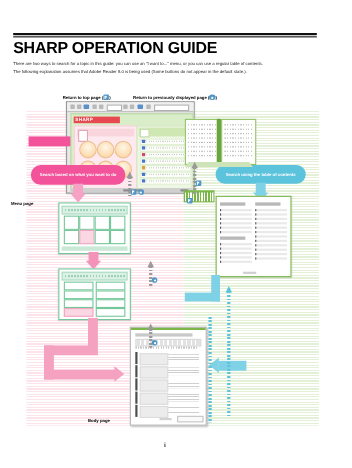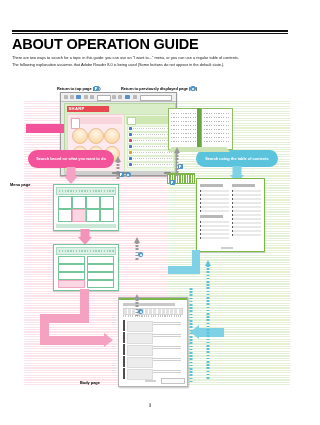--- a/index.html
+++ b/index.html
@@ -238,21 +238,21 @@
 <body>
 
 <div class="page">
 
   <div class="rule-wrap">
     <div class="rule-thick"></div>
     <div class="rule-gap"></div>
     <div class="rule-thin"></div>
   </div>
 
-  <div class="title">ABOUT OPERATION GUIDE</div>
+  <div class="title">SHARP OPERATION GUIDE</div>
 
   <div class="intro">
     <p>There are two ways to search for a topic in this guide: you can use an "I want to..." menu, or you can use a regular table of contents.</p>
     <p>The following explanation assumes that Adobe Reader 8.0 is being used (Some buttons do not appear in the default state.).</p>
   </div>
 
   <div class="toplabel a">
     <span>Return to top page (</span><span class="navpair" style="position:relative;display:inline-flex;vertical-align:-1px;">
         <span class="nv">
           <span class="gl2"></span>

